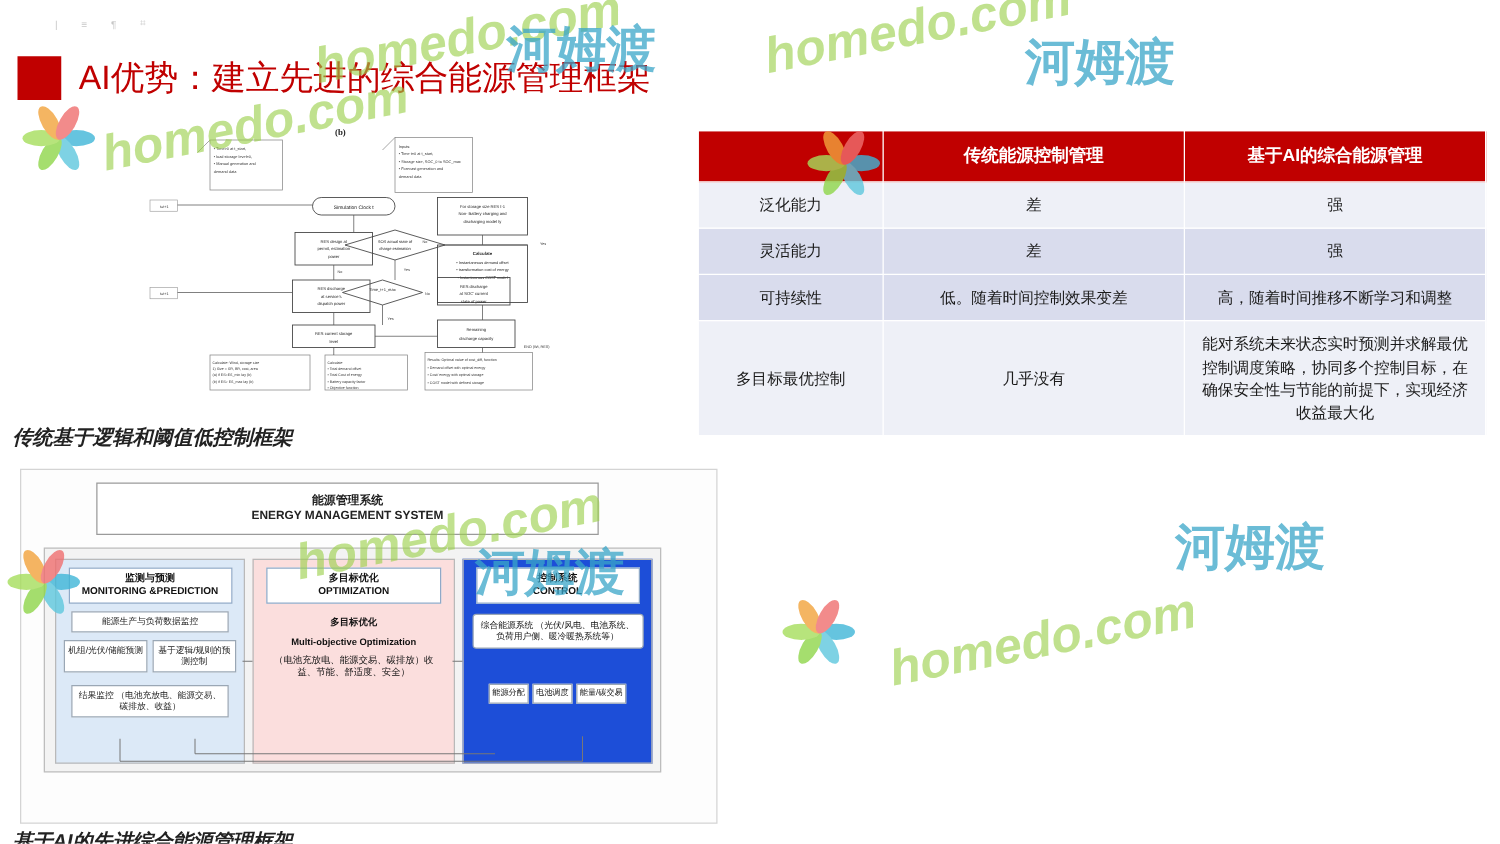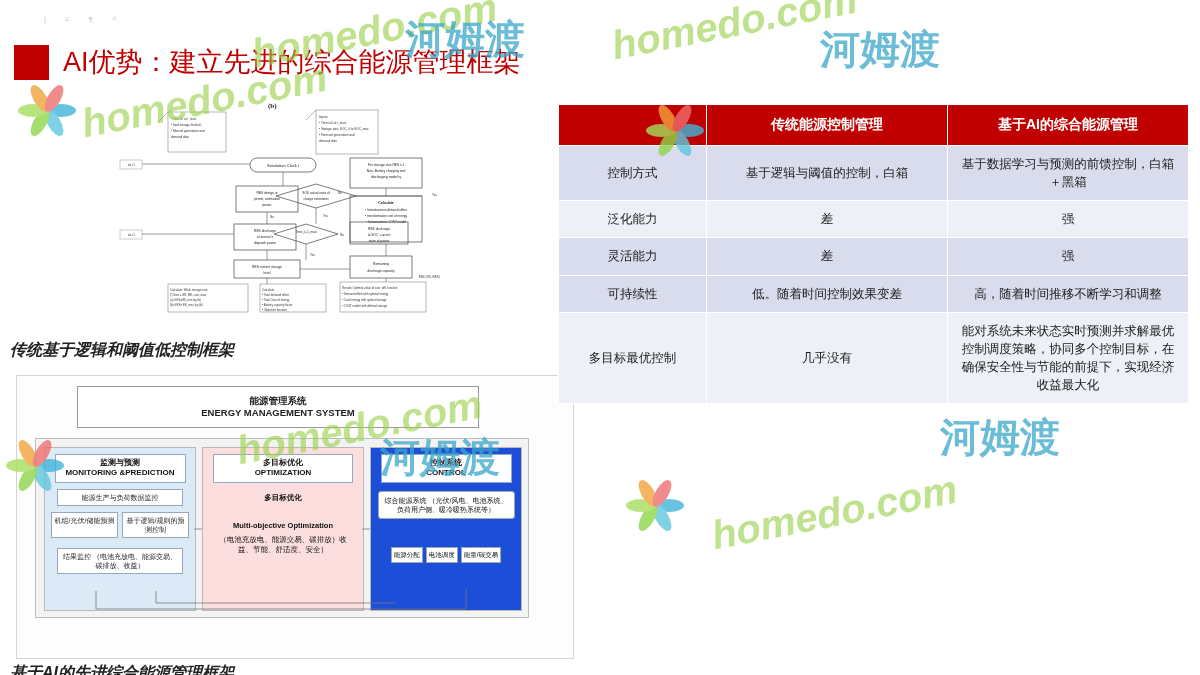--- a/index.html
+++ b/index.html
@@ -445,21 +445,21 @@
         <div class="mini-box" style="margin-top:10px;">结果监控
 （电池充放电、能源交易、碳排放、收益）</div>
       </div>
 
       <div class="panel panel-opt">
         <div class="p-head">
           <span>多目标优化</span><br>
           <span>OPTIMIZATION</span>
         </div>
         <div class="opt-center">多目标优化</div>
-        <div class="opt-center" style="margin-top:18px;">Multi-objective Optimization</div>
+        <div class="opt-center" style="margin-top:6px;">Multi-objective Optimization</div>
         <div class="opt-center" style="font-weight:normal;margin-top:4px;">（电池充放电、能源交易、碳排放）收益、节能、舒适度、安全）</div>
       </div>
 
       <div class="panel panel-ctl">
         <div class="p-head">
           <span>控制系统</span><br>
           <span>CONTROL</span>
         </div>
         <div class="ctl-sys">综合能源系统
 （光伏/风电、电池系统、负荷用户侧、暖冷暖热系统等）</div>
@@ -492,25 +492,20 @@
         <col class="c3">
       </colgroup>
     <thead>
       <tr>
         <th></th>
         <th>传统能源控制管理</th>
         <th>基于AI的综合能源管理</th>
       </tr>
     </thead>
     <tbody>
-      <tr class="odd">
-        <td class="rowhead">控制方式</td>
-        <td>基于逻辑与阈值的控制，白箱</td>
-        <td>基于数据学习与预测的前馈控制，白箱＋黑箱</td>
-      </tr>
       <tr class="even">
         <td class="rowhead">泛化能力</td>
         <td>差</td>
         <td>强</td>
       </tr>
       <tr class="odd">
         <td class="rowhead">灵活能力</td>
         <td>差</td>
         <td>强</td>
       </tr>

